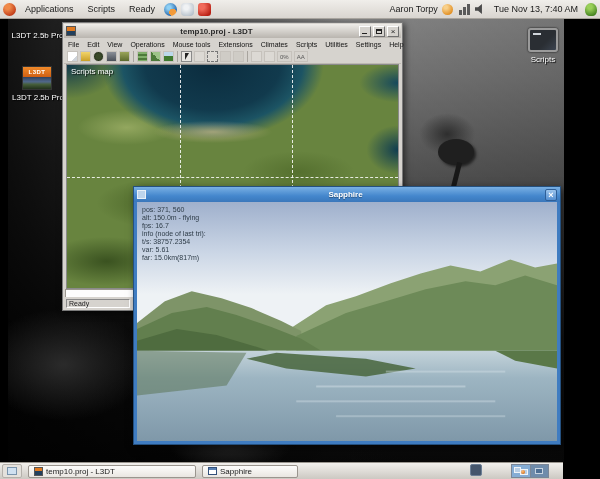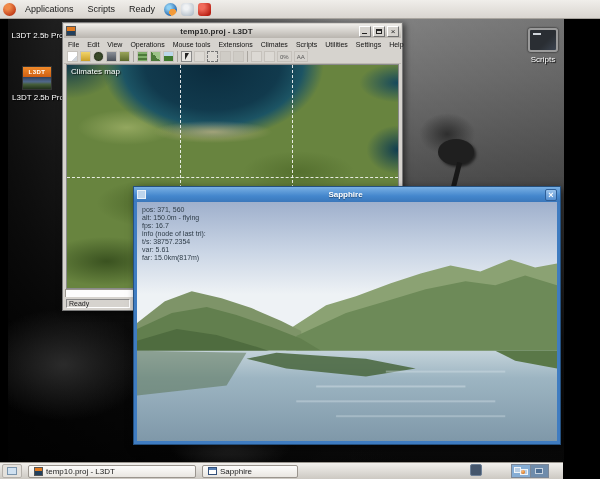--- a/index.html
+++ b/index.html
@@ -176,20 +176,28 @@
   </div>
 
   <div id="panel" class="abs">
     <span id="logo-icon" class="picon"></span>
     <span class="pmenu">Applications</span>
     <span class="pmenu">Scripts</span>
     <span class="pmenu">Ready</span>
     <span id="firefox-icon" class="picon"></span>
     <span id="help-icon" class="picon"></span>
     <span id="updates-icon" class="picon"></span>
+    <div id="panel-right">
+      <span>Aaron Torpy</span>
+      <span id="user-status-icon"></span>
+      <span id="net-icon"></span>
+      <span id="vol-icon"></span>
+      <span id="clock">Tue Nov 13,  7:40 AM</span>
+      <span id="plant-icon"></span>
+    </div>
   </div>
 
   <div id="installer-label" class="abs dicon-label">L3DT 2.5b Pro Ins</div>
 
   <div id="l3dt-icon" class="abs">
     <div class="banner">L3DT</div>
     <div class="thumb"></div>
   </div>
   <div id="l3dt-label" class="abs dicon-label">L3DT 2.5b Pro</div>
 
@@ -239,21 +247,21 @@
       <span class="tb tb-selwin"></span>
       <span class="tb tb-sel"></span>
       <span class="tb tb-desel"></span>
       <span class="tbsep"></span>
       <span class="tb tb-zin"></span>
       <span class="tb tb-zout"></span>
       <span class="tb tb-text">0%</span>
       <span class="tb tb-text">AA</span>
     </div>
     <div id="map" class="abs">
-      <div id="map-label" class="abs">Climates map</div>
+      <div id="map-label" class="abs">Scripts map</div>
       <div class="gridv abs" style="left:34%;"></div>
       <div class="gridv abs" style="left:68%;"></div>
       <div class="gridh abs" style="top:50%;"></div>
     </div>
     <div id="white-strip" class="abs"></div>
     <div id="l3dt-status" class="abs">
       <span id="ready-cell">Ready</span>
     </div>
   </div>
 

